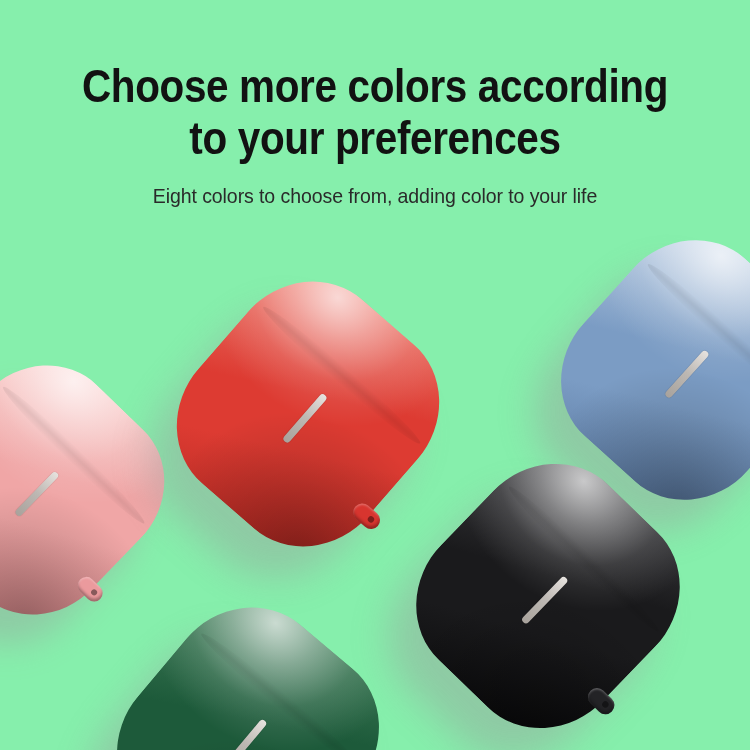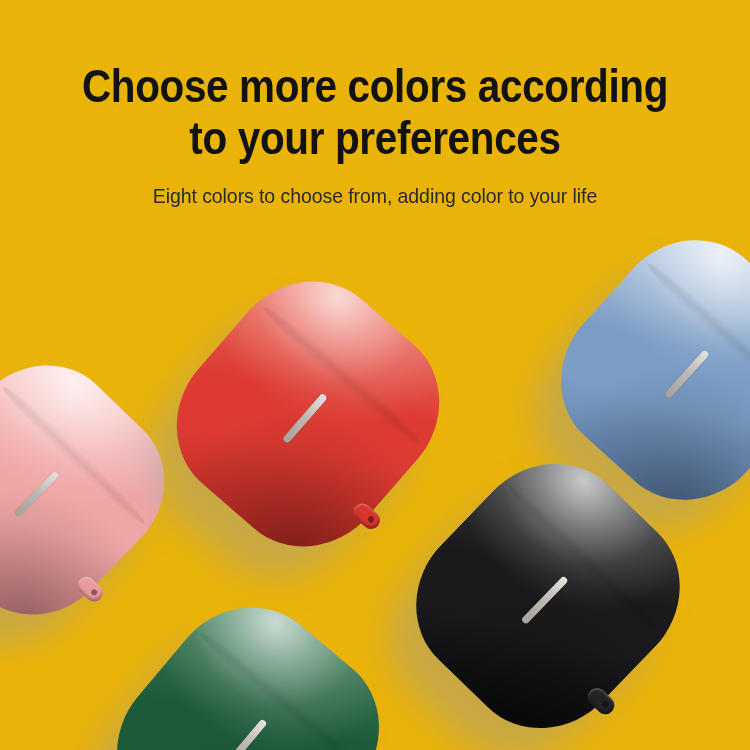--- a/index.html
+++ b/index.html
@@ -159,21 +159,21 @@
     width: 6px;
     height: 6px;
     margin-top: -3px;
     border-radius: 50%;
     background: rgba(0,0,0,0.42);
   }
 </style>
 </head>
 <body style="background: rgb(244, 244, 244);">
 
-<div id="stage" style="background: #eab308;">
+<div id="stage" style="background: #86efac;">
 
   <div id="cases-layer">
       <div class="case-wrap" style="left: -75px; top: 364px; transform: scale(1);">
         <div class="case-shadow" style="--rot: 44deg; background: rgb(154, 154, 154);"></div>
         <div class="case-body" style="--rot: 44deg; --base: #f0a6a6; --hi: #fbd7d4; --lo: #cf8183;">
           <div class="case-seam"></div>
           <div class="case-slot"></div>
           <div class="case-hook" style="--hookc: #eb9a9d;"></div>
         </div>
       </div>

